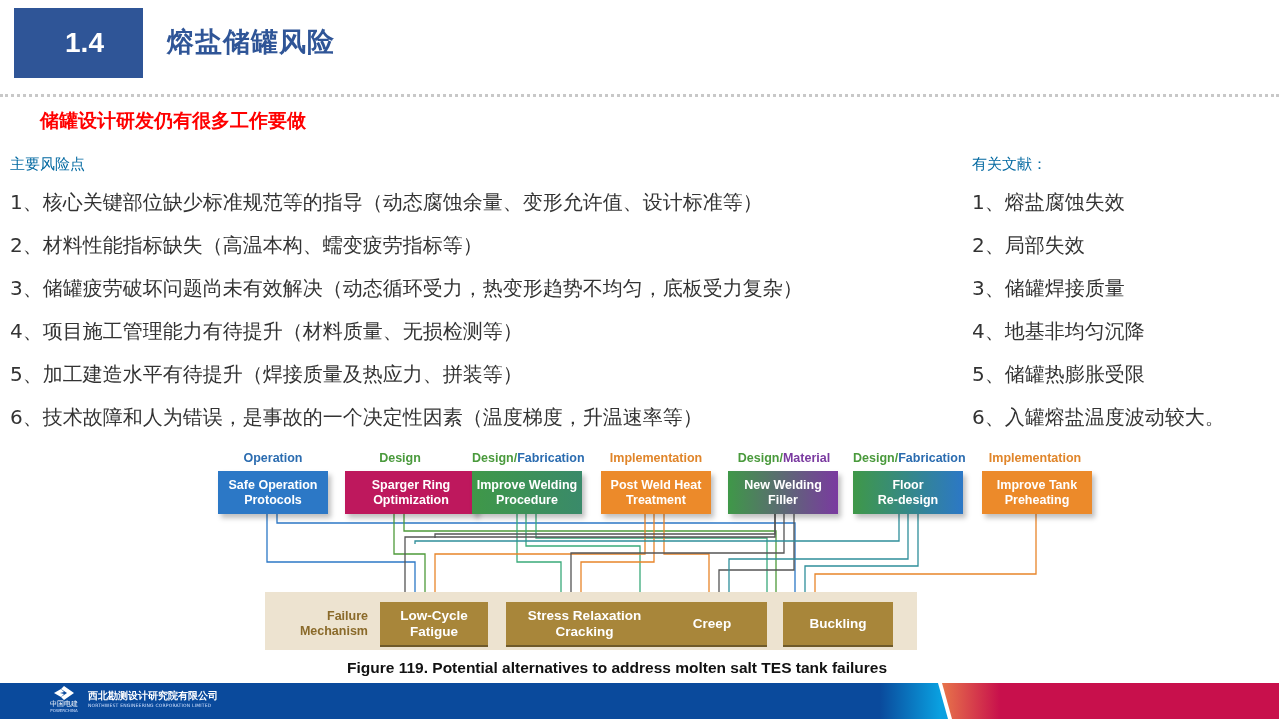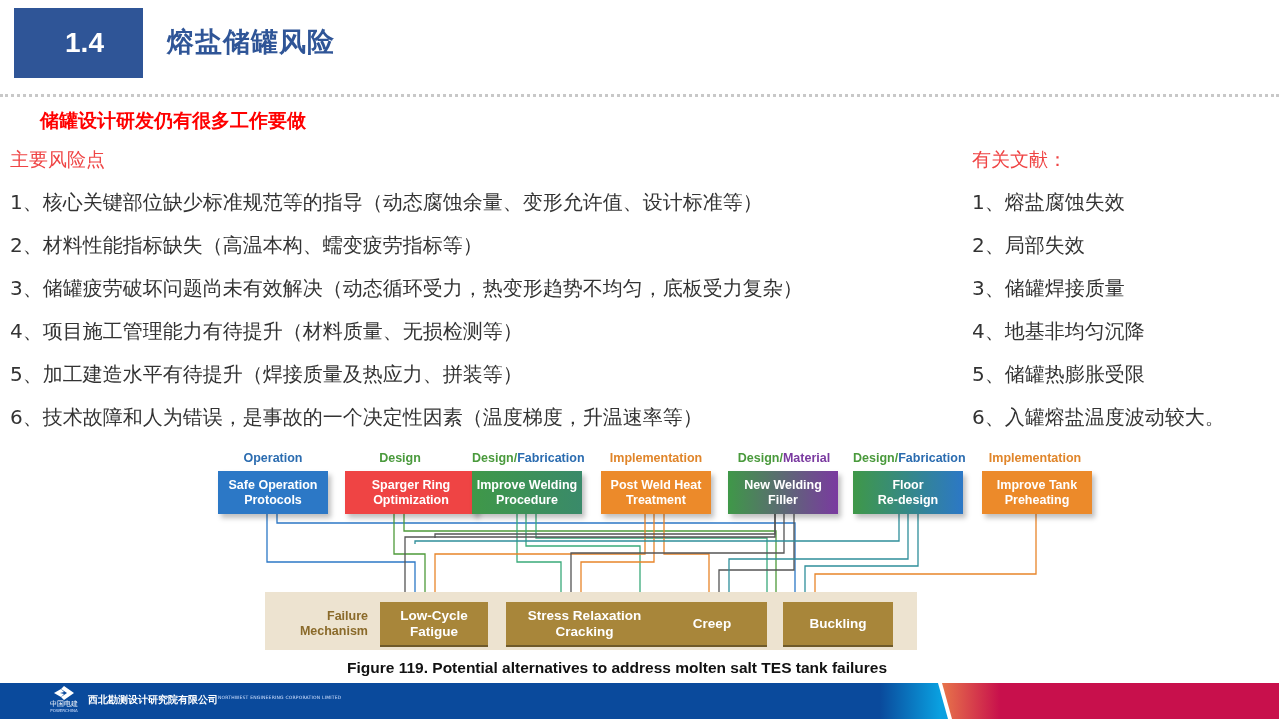--- a/index.html
+++ b/index.html
@@ -1,21 +1,21 @@
 <!DOCTYPE html>
 <html><head>
 <meta charset="utf-8">
 <style>
   html,body{margin:0;padding:0;}
   body{width:1279px;height:719px;position:relative;overflow:hidden;background:#ffffff;font-family:"DejaVu Sans","Liberation Sans",sans-serif;}
   .num-box{position:absolute;left:14px;top:8px;width:117px;height:70px;background:#2f5597;color:#fff;font-family:"Liberation Sans",sans-serif;font-weight:bold;font-size:28px;display:flex;align-items:center;justify-content:center;padding-left:12px;}
   .page-title{position:absolute;left:167px;top:24px;font-size:27px;font-weight:bold;color:#2f5597;letter-spacing:1px;}
   .divider{position:absolute;left:0;top:94px;width:1279px;height:0;border-top:3px dotted #c8c8c8;}
   .subtitle{position:absolute;left:40px;top:108px;font-size:19px;font-weight:bold;color:#ff0000;}
-  .sec-head{position:absolute;font-size:19px;color:#ef4444;}
+  .sec-head{position:absolute;font-size:15px;color:#0369a1;margin-top:8px;}
   .risk-list, .ref-list{position:absolute;margin:0;padding:0;list-style:none;}
   .risk-list li, .ref-list li{font-size:20px;color:#333333;height:43px;line-height:43px;white-space:nowrap;}
   .risk-list{left:10px;top:181px;}
   .ref-list{left:972px;top:181px;}
 
   
   .diagram{position:absolute;left:210px;top:447px;width:890px;height:205px;}
   .cat{position:absolute;top:4px;font-family:"Liberation Sans",sans-serif;font-weight:bold;font-size:12.5px;text-align:center;white-space:nowrap;}
   .alt{position:absolute;top:24px;height:43px;color:#fff;font-family:"Liberation Sans",sans-serif;font-weight:bold;font-size:12.5px;line-height:15px;display:flex;align-items:center;justify-content:center;text-align:center;box-shadow:3px 4px 5px rgba(0,0,0,0.25);}
   .band{position:absolute;left:55px;top:145px;width:652px;height:58px;background:#ede3d0;}
@@ -25,21 +25,21 @@
 
   .caption{position:absolute;left:347px;top:659px;font-family:"Liberation Sans",sans-serif;font-weight:bold;font-size:15.5px;color:#111;}
 
   .footer{position:absolute;left:0;top:683px;width:1279px;height:36px;background:#0a4a9c;}
   .footer-red{position:absolute;left:945px;top:683px;width:334px;height:36px;background:#c8104c;}
   .footer-blend{position:absolute;left:880px;top:683px;width:120px;height:36px;}
   .logo-wrap{position:absolute;left:50px;top:686px;display:flex;align-items:center;}
   .logo-mark{display:flex;flex-direction:column;align-items:center;color:#fff;}
   .logo-cn{font-size:7px;color:#fff;line-height:8px;}
   .logo-en-small{font-size:4px;color:#cfe0ff;line-height:5px;}
-  .co-name{margin-left:10px;display:flex;flex-direction:row;}
+  .co-name{margin-left:10px;display:flex;flex-direction:column;}
   .co-cn{font-size:10px;color:#fff;font-weight:bold;line-height:12px;}
   .co-en{font-size:4.5px;color:#cfe0ff;line-height:7px;letter-spacing:0.2px;}
 </style>
 </head>
 <body>
 
 <div class="num-box">
   <span>1.4</span>
 </div>
 <div class="page-title">熔盐储罐风险</div>
@@ -123,21 +123,21 @@
   <div class="cat" style="left:8px;width:110px;">
     <span style="color:#2b6cb0">Operation</span>
   </div>
   <div class="alt" style="left:8px;width:110px;background:#2c78c6;">
     <div><span>Safe Operation</span><br><span>Protocols</span></div>
   </div>
 
   <div class="cat" style="left:135px;width:110px;">
     <span style="color:#4a9a3c">Design</span>
   </div>
-  <div class="alt" style="left:135px;width:132px;background:#ef4444;">
+  <div class="alt" style="left:135px;width:132px;background:#be185d;">
     <div><span>Sparger Ring</span><br><span>Optimization</span></div>
   </div>
 
   <div class="cat" style="left:262px;width:112px;">
     <span style="color:#4a9a3c">Design/</span><span style="color:#2b6cb0">Fabrication</span>
   </div>
   <div class="alt" style="left:262px;width:110px;background:linear-gradient(90deg,#3f9848,#3a8a6a);">
     <div><span>Improve Welding</span><br><span>Procedure</span></div>
   </div>
 

